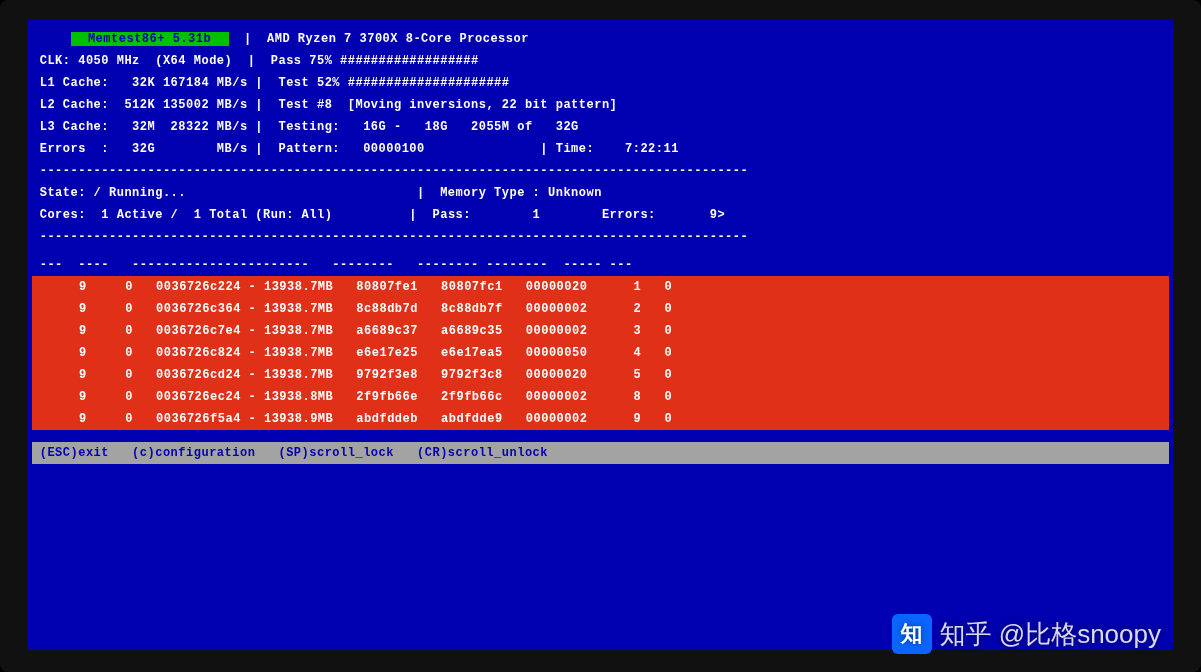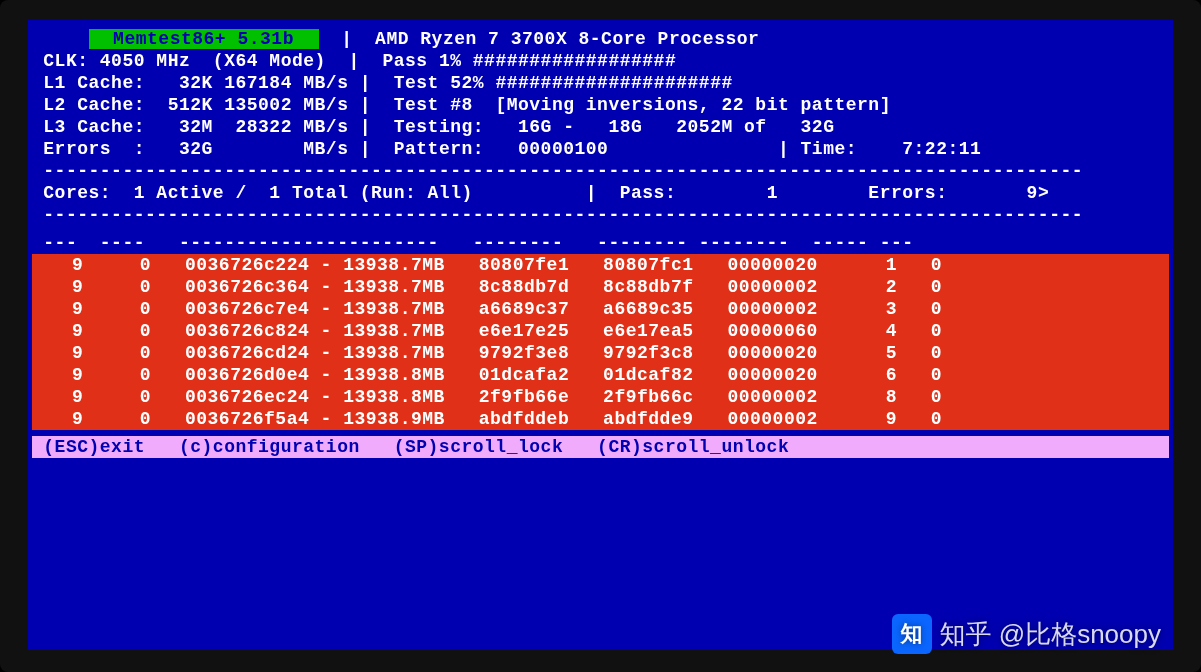--- a/index.html
+++ b/index.html
@@ -14,45 +14,45 @@
   .bezel {
     position:absolute; inset:0;
     background:#111;
     border-radius:8px;
   }
   .screen {
     position:absolute;
     left:28px; top:20px; right:28px; bottom:22px;
     background:#0000b0;
     color:#fff;
-    font-size:18px;
+    font-size:12px;
     line-height:22px;
     letter-spacing:0.5px;
     padding:8px 4px 0 4px;
     overflow:hidden;
   }
   .row { white-space:pre; }
   .title {
     background:#00c000;
     color:#0000b0;
     padding:0 2px;
   }
   .dashes { color:#fff; }
   .errtbl { }
   .errline {
     background:#e03018;
     color:#fff;
     white-space:pre;
-    padding:0 0 0 6px;
+    padding:0 0 0 24px;
   }
   .footer {
-    background:#f0abfc;
+    background:#a3a3a3;
     color:#0000b0;
     white-space:pre;
-    margin-top:2px;
+    margin-top:8px;
   }
   .watermark {
     position:absolute;
     right:40px; bottom:18px;
     color:rgba(255,255,255,0.85);
     font-family:sans-serif;
     font-size:26px;
     font-weight:500;
     text-shadow:0 0 6px rgba(0,0,0,.5);
     pointer-events:none;
@@ -65,47 +65,47 @@
   }
 </style>
 </head>
 <body>
 
 <div class="bezel"></div>
 <div class="screen">
 
   <div class="row">     <span class="title">  Memtest86+ 5.31b  </span>  |  <span>AMD Ryzen 7 3700X 8-Core Processor</span></div>
 
-  <div class="row"> <span>CLK: 4050 MHz  (X64 Mode)</span>  |  <span>Pass 1% ##################</span></div>
+  <div class="row"> <span>CLK: 4050 MHz  (X64 Mode)</span>  |  <span>Pass 75% ##################</span></div>
 
   <div class="row"> <span>L1 Cache:   32K 167184 MB/s</span> |  <span>Test 52% #####################</span></div>
 
   <div class="row"> <span>L2 Cache:  512K 135002 MB/s</span> |  <span>Test #8  [Moving inversions, 22 bit pattern]</span></div>
 
-  <div class="row"> <span>L3 Cache:   32M  28322 MB/s</span> |  <span>Testing:   16G -   18G   2052M of   32G</span></div>
+  <div class="row"> <span>L3 Cache:   32M  28322 MB/s</span> |  <span>Testing:   16G -   18G   2055M of   32G</span></div>
 
   <div class="row"> <span>Errors  :   32G        MB/s</span> |  <span>Pattern:   00000100               | Time:    7:22:11</span></div>
 
   <div class="row dashes"> --------------------------------------------------------------------------------------------</div>
 
+  <div class="row"> <span>State: / Running...</span>                              |  <span>Memory Type : Unknown</span></div>
   <div class="row"> <span>Cores:  1 Active /  1 Total (Run: All)</span>          |  <span>Pass:        1        Errors:       9&gt;</span></div>
 
   <div class="row dashes"> --------------------------------------------------------------------------------------------</div>
 
   <div class="row" style="height:6px"></div>
 
   <div class="row"> ---  ----   -----------------------   --------   -------- --------  ----- ---</div>
 
   <div class="errtbl" id="errtbl">
       <div class="errline">   9     0   0036726c224 - 13938.7MB   80807fe1   80807fc1   00000020      1   0</div>
       <div class="errline">   9     0   0036726c364 - 13938.7MB   8c88db7d   8c88db7f   00000002      2   0</div>
       <div class="errline">   9     0   0036726c7e4 - 13938.7MB   a6689c37   a6689c35   00000002      3   0</div>
-      <div class="errline">   9     0   0036726c824 - 13938.7MB   e6e17e25   e6e17ea5   00000060      4   0</div>
+      <div class="errline">   9     0   0036726c824 - 13938.7MB   e6e17e25   e6e17ea5   00000050      4   0</div>
       <div class="errline">   9     0   0036726cd24 - 13938.7MB   9792f3e8   9792f3c8   00000020      5   0</div>
-      <div class="errline">   9     0   0036726d0e4 - 13938.8MB   01dcafa2   01dcaf82   00000020      6   0</div>
       <div class="errline">   9     0   0036726ec24 - 13938.8MB   2f9fb66e   2f9fb66c   00000002      8   0</div>
       <div class="errline">   9     0   0036726f5a4 - 13938.9MB   abdfddeb   abdfdde9   00000002      9   0</div>
     </div>
 
   <div class="row" style="height:4px"></div>
 
   <div class="footer"> (ESC)exit   (c)configuration   (SP)scroll_lock   (CR)scroll_unlock</div>
 
 </div>
 

